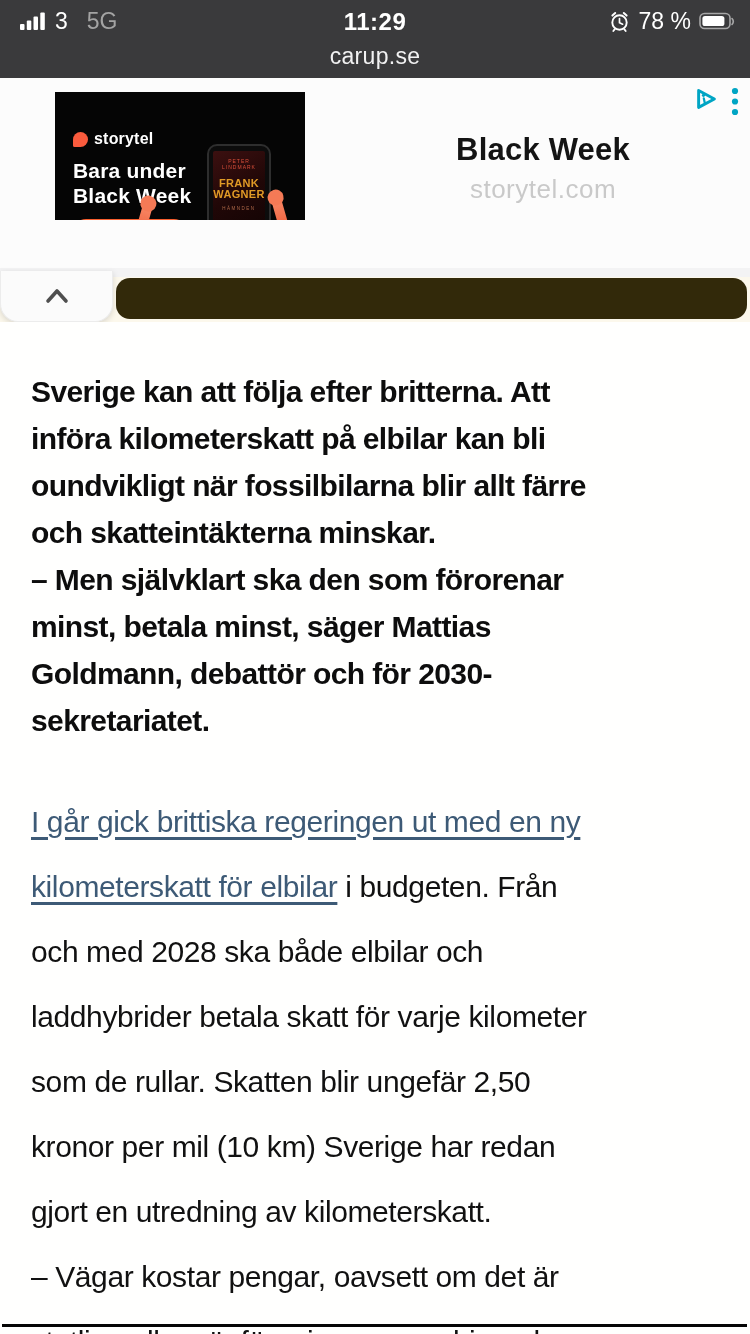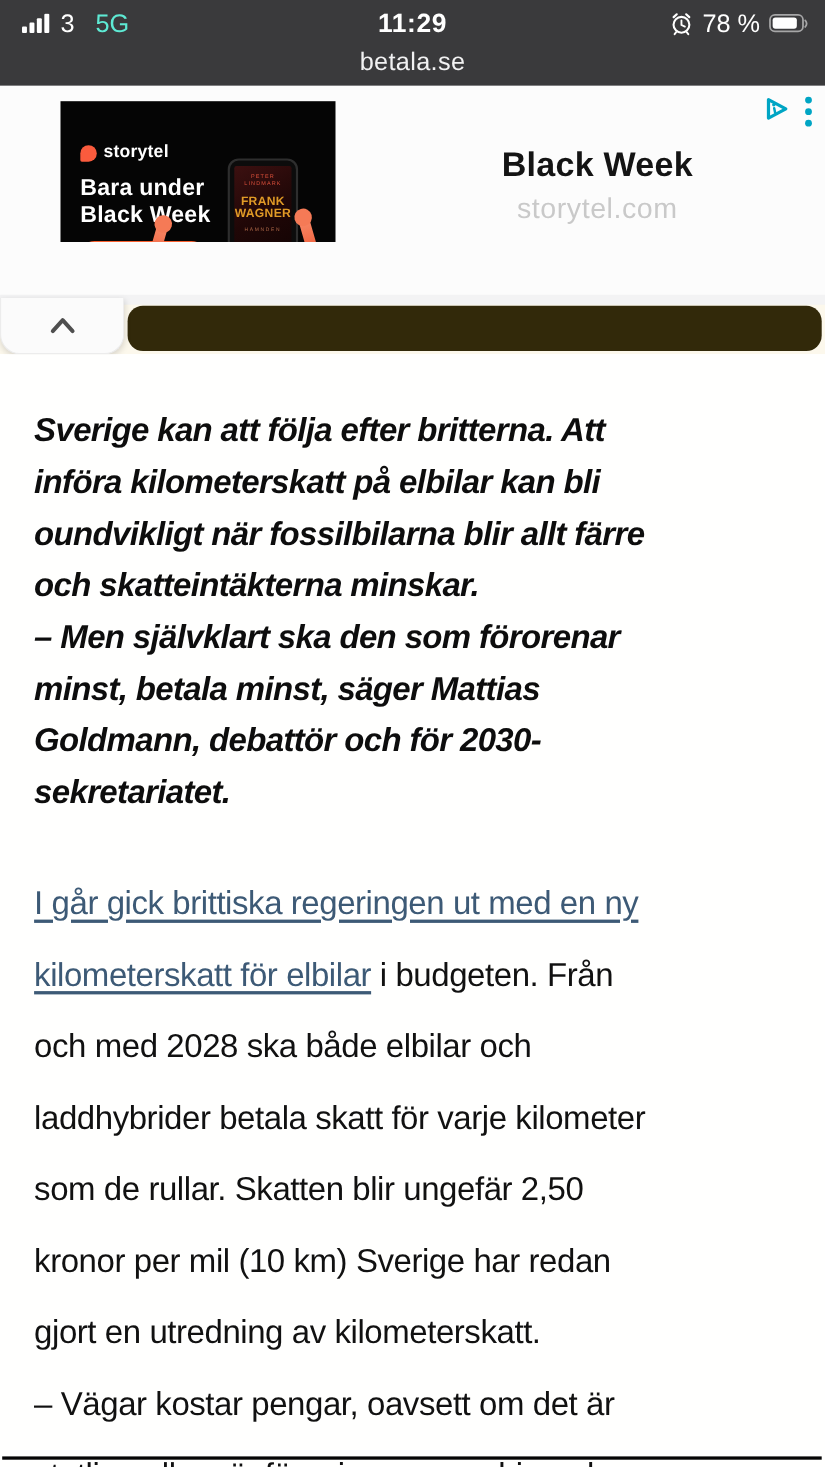--- a/index.html
+++ b/index.html
@@ -5,21 +5,21 @@
   * { margin:0; padding:0; box-sizing:border-box; }
   html,body { width:750px; height:1334px; background:#fff; overflow:hidden;
     font-family:"Liberation Sans","DejaVu Sans",sans-serif; }
   .screen { position:relative; width:750px; height:1334px; background:#fffffe; }
 
   
   .status-bar { position:absolute; top:0; left:0; width:750px; height:78px; background:#3a3a3c; color:#fff; }
   .sb-row { position:relative; height:40px; }
   .sb-left { position:absolute; left:20px; top:8px; display:flex; align-items:center; gap:9px; }
   .sb-left .num { font-size:23px; color:#fff; }
-  .sb-left .net { font-size:23px; color:#5eead4; margin-left:10px; }
+  .sb-left .net { font-size:23px; color:#a3a3a3; margin-left:10px; }
   .sb-time { position:absolute; left:0; right:0; top:8px; text-align:center; font-size:24px; font-weight:600; letter-spacing:.5px; }
   .sb-right { position:absolute; right:14px; top:8px; display:flex; align-items:center; gap:8px; }
   .sb-right .pct { font-size:23px; }
   .sb-url { height:38px; text-align:center; font-size:23px; color:#f1f1f2; letter-spacing:.3px; line-height:32px; }
 
   
   .ad-section { position:absolute; top:78px; left:0; width:750px; height:190px; background:#fcfcfc; }
   .ad-strip { position:absolute; top:268px; left:0; width:750px; height:10px; background:#f3f3f4; }
   .ad-creative { position:absolute; left:55px; top:14px; width:250px; height:128px; background:#050505; overflow:hidden; }
   .cr-logo { position:absolute; left:18px; top:38px; display:flex; align-items:center; gap:6px; }
@@ -54,21 +54,21 @@
 
   
   .collapse-zone { position:absolute; top:277px; left:0; width:750px; height:45px; background:#fcf8ec; }
   .dark-banner { position:absolute; left:116px; top:278px; width:631px; height:41px; background:#32290a; border-radius:14px; }
   .collapse-btn { position:absolute; left:0; top:271px; width:113px; height:51px; background:#fbfbfb;
     border:1px solid #ececec; border-top:none; border-radius:0 0 18px 18px;
     box-shadow:0 2px 6px rgba(0,0,0,.14); display:flex; align-items:center; justify-content:center; cursor:pointer; }
 
   
   .article { position:absolute; top:322px; left:0; width:750px; padding:46px 31px 0 31px; background:#fffffe; }
-  .lead { font-size:30px; line-height:47px; font-weight:bold; color:#0d0d0d; letter-spacing:-.6px; white-space:pre-line;font-style:italic; }
+  .lead { font-size:30px; line-height:47px; font-weight:bold; color:#0d0d0d; letter-spacing:-.6px; white-space:pre-line; }
   .body-p { margin-top:45px; font-size:30px; line-height:65px; color:#111; letter-spacing:-.4px; white-space:pre-line; }
   .body-link { color:#3d5a76; text-decoration:underline; text-decoration-thickness:2.5px; text-underline-offset:5px; cursor:pointer; }
   .divider { position:absolute; top:1324px; left:2px; width:745px; height:3px; background:#050505; }
 </style>
 </head>
 <body>
 
 <div class="screen">
 
   <div class="status-bar">
@@ -94,21 +94,21 @@
           <path d="M17.7 21 L16.2 19.1" fill="none" stroke="#fff" stroke-width="1.8" stroke-linecap="round"></path>
         </svg>
         <span class="pct">78 %</span>
         <svg width="37" height="19" viewBox="0 0 37 19">
           <rect x="1" y="1.5" width="30" height="15" rx="4.5" fill="none" stroke="rgba(255,255,255,.55)" stroke-width="1.6"></rect>
           <rect x="3.4" y="3.9" width="22" height="10.2" rx="2.6" fill="#fff"></rect>
           <path d="M33 6.5 q2.6 3 0 6" fill="none" stroke="rgba(255,255,255,.55)" stroke-width="1.6" stroke-linecap="round"></path>
         </svg>
       </div>
     </div>
-    <div class="sb-url">betala.se</div>
+    <div class="sb-url">carup.se</div>
   </div>
 
   <div class="ad-section">
     <div class="ad-creative">
       <div class="cr-logo">
         <div class="cr-logo-dot"></div>
         <span class="cr-logo-text">storytel</span>
       </div>
       <div class="cr-tagline">Bara under
 Black Week</div>

